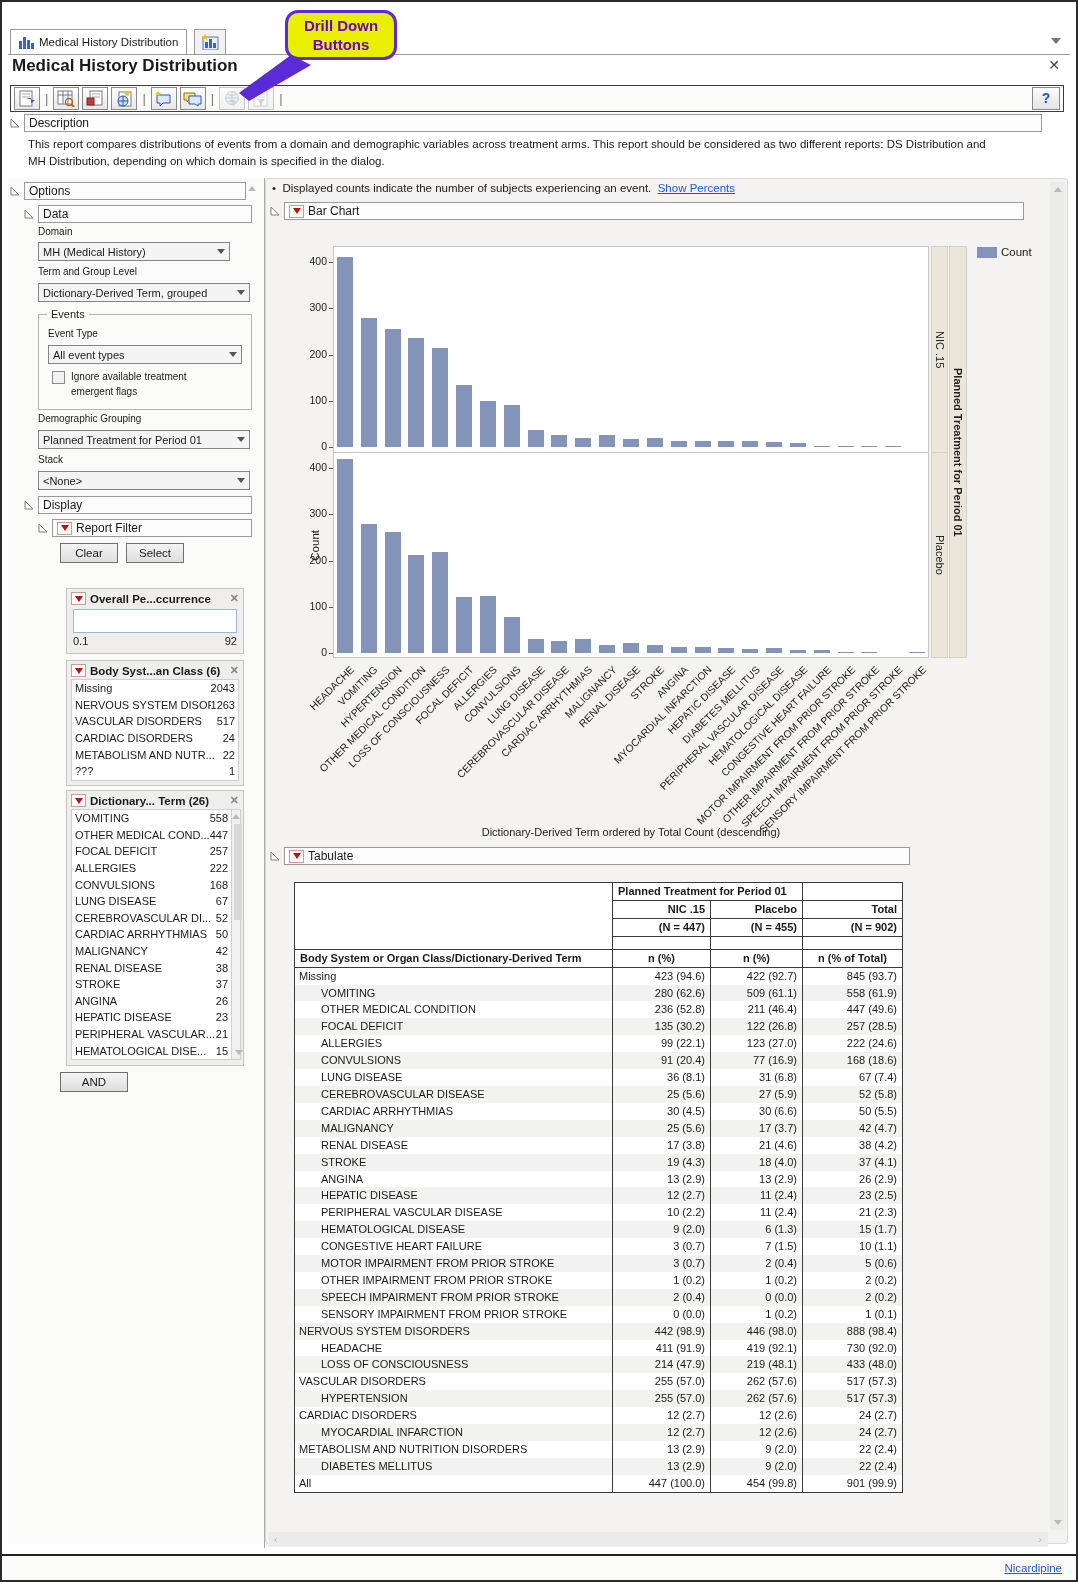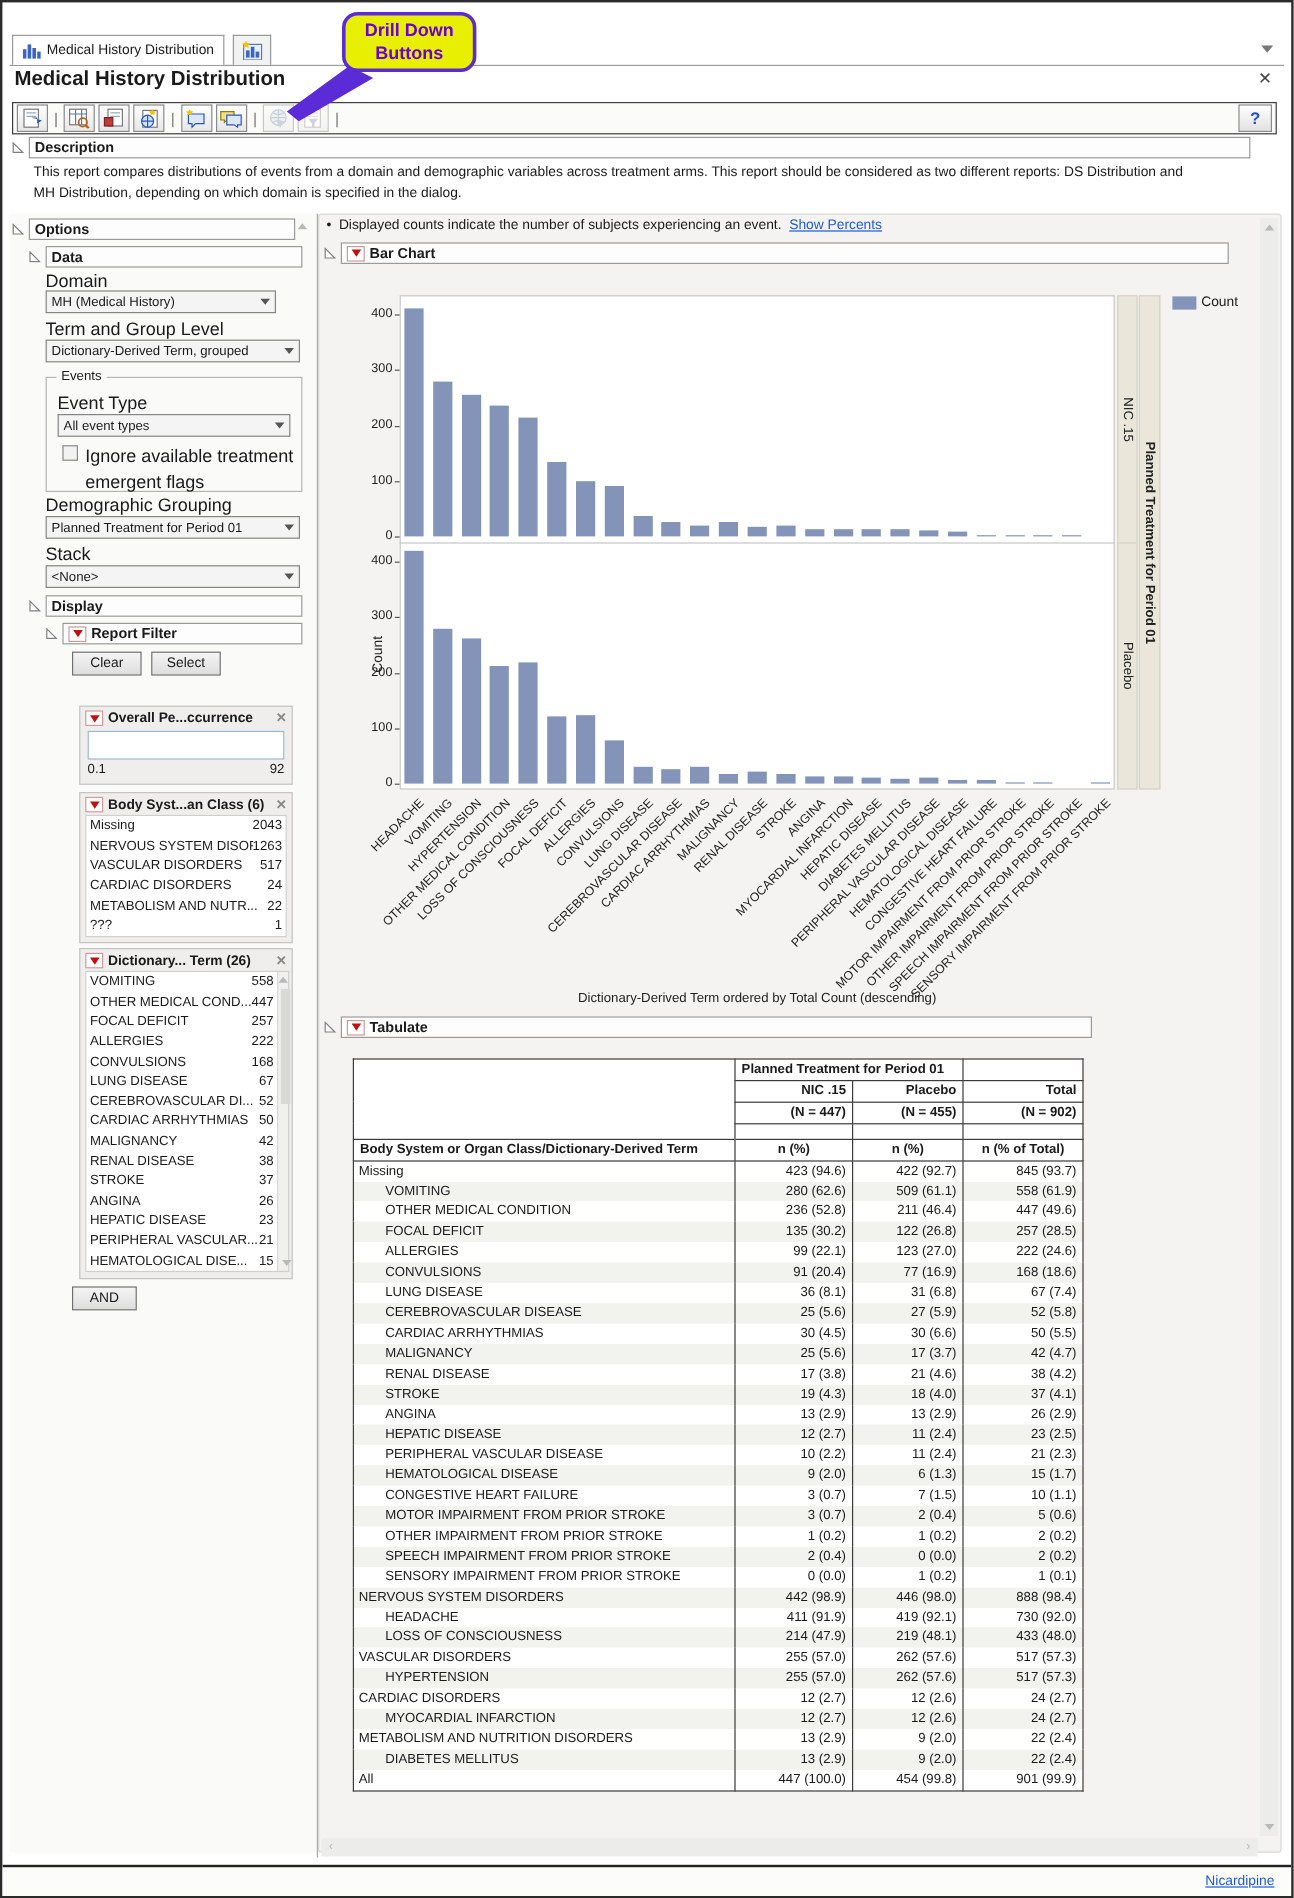--- a/index.html
+++ b/index.html
@@ -28,26 +28,26 @@
              color:#1f4fd8; font-weight:bold; font-size:14px; text-align:center; line-height:21px; }
 
   
   .callout { position:absolute; background:#e9ef00; border:3.5px solid #5a2bd6; border-radius:13px;
              color:#6a00d4; font-weight:bold; text-align:center; display:flex; flex-direction:column; justify-content:center; z-index:30; }
   .callout div { line-height:1.3; }
 
   
   .secrow { position:absolute; display:flex; align-items:center; gap:4px; }
   .secbox { flex:1; border:1px solid #9a9a9a; background:#fdfdfd; height:18px; display:flex; align-items:center; gap:4px; padding:0 4px;
-            font-size:12px; font-weight:bold; }
+            font-size:12px; font-weight:normal; }
   .rtri { width:15px; height:13px; border:1px solid #cf9a9a; background:#fff; display:inline-flex; align-items:center; justify-content:center; }
   .rtri i { width:0; height:0; border-left:4px solid transparent; border-right:4px solid transparent; border-top:6px solid #c01010; }
 
   
-  .lbl { position:absolute; font-size:15px; }
+  .lbl { position:absolute; font-size:10px; }
   .dd { position:absolute; height:19px; border:1px solid #858585; background:#f4f4f4; font-size:11px;
         display:flex; align-items:center; padding:0 4px; }
   .dd .txt { flex:1; overflow:hidden; white-space:nowrap; }
   .chev { width:0; height:0; border-left:4px solid transparent; border-right:4px solid transparent; border-top:5px solid #555; }
   .btn { position:absolute; border:1px solid #707070; background:linear-gradient(#f4f4f4,#dedede); font-size:11.5px;
          text-align:center; }
   .fieldset { position:absolute; border:1px solid #b5b5b5; }
   .fieldset .legend { position:absolute; top:-7px; left:8px; background:#fafaf9; padding:0 4px; font-size:11px; }
   .cb { position:absolute; width:13px; height:13px; border:1px solid #8a8a8a; background:#f2f2f2; }
   .card { position:absolute; background:#efeeec; border:1px solid #c4c4c2; }
@@ -425,21 +425,21 @@
           <span class="ct">15</span>
         </div>
       </div>
     <div style="width:13px; background:#f0f0ee; border:1px solid #d0d0ce; border-left:none; position:relative;">
       <div class="scrollchev chev-up" style="margin:4px auto 0;"></div>
       <div style="position:absolute; top:14px; left:2px; width:8px; height:96px; background:#d9d9d7;"></div>
       <div class="scrollchev chev-dn" style="position:absolute; bottom:4px; left:2.5px;"></div>
     </div>
   </div>
 </div>
-<div class="btn" style="left:58px; top:1070px; width:54px; height:20px; line-height:19px;">AND</div>
+<div class="btn" style="left:58px; top:1070px; width:68px; height:20px; line-height:19px;">AND</div>
 
 <div class="note">
   <span>•&nbsp; </span><span>Displayed counts indicate the number of subjects experiencing an event.</span>&nbsp;
   <a class="link" href="#">Show Percents</a>
 </div>
 
 <div class="secrow" style="left:268px; top:200px; width:754px;">
   <svg class="disc" width="10" height="10">
       <path d="M1 1 L9 9 L1 9 Z" fill="#fff" stroke="#808080"></path>
     </svg>

